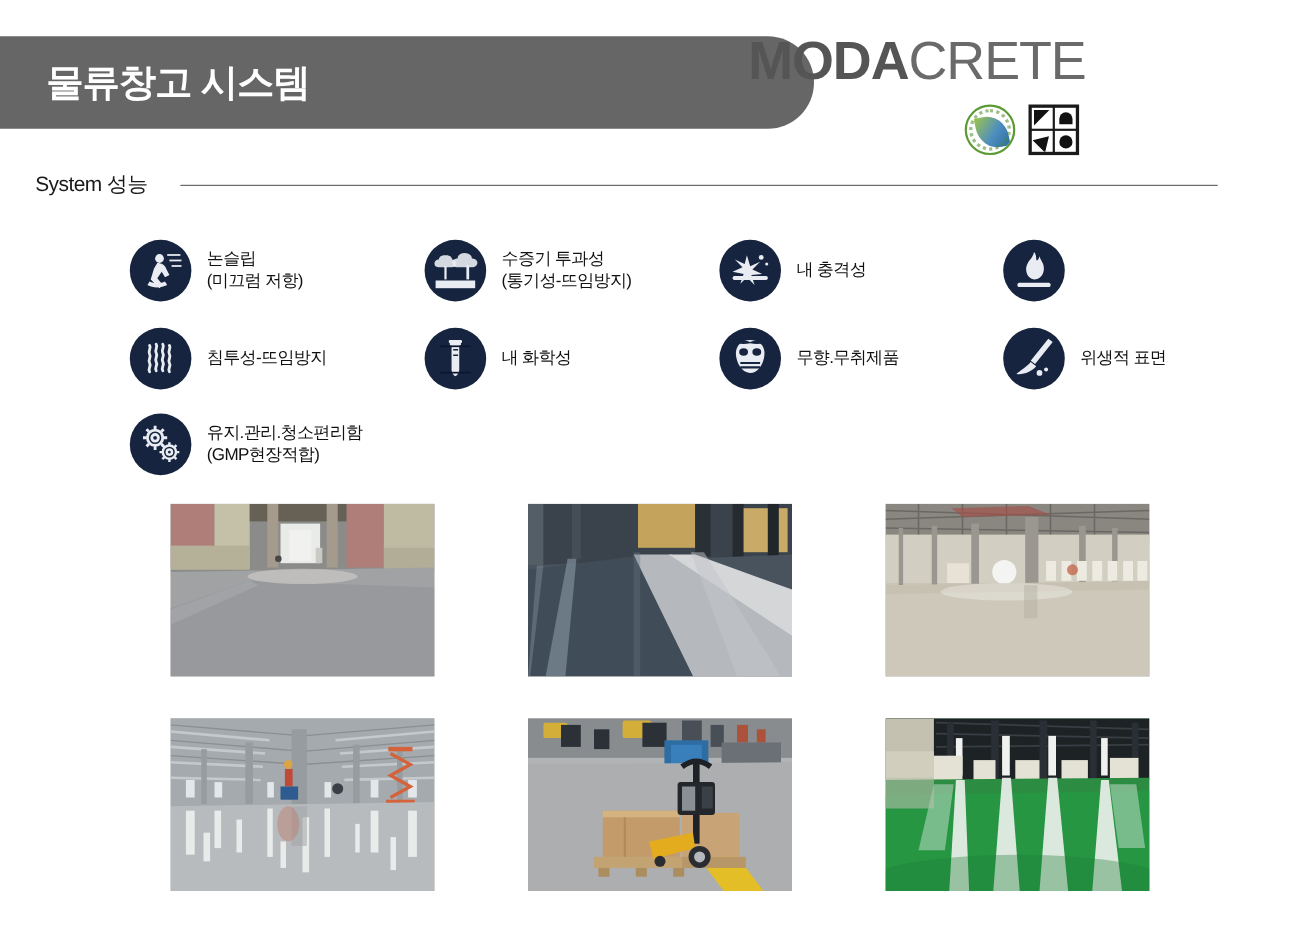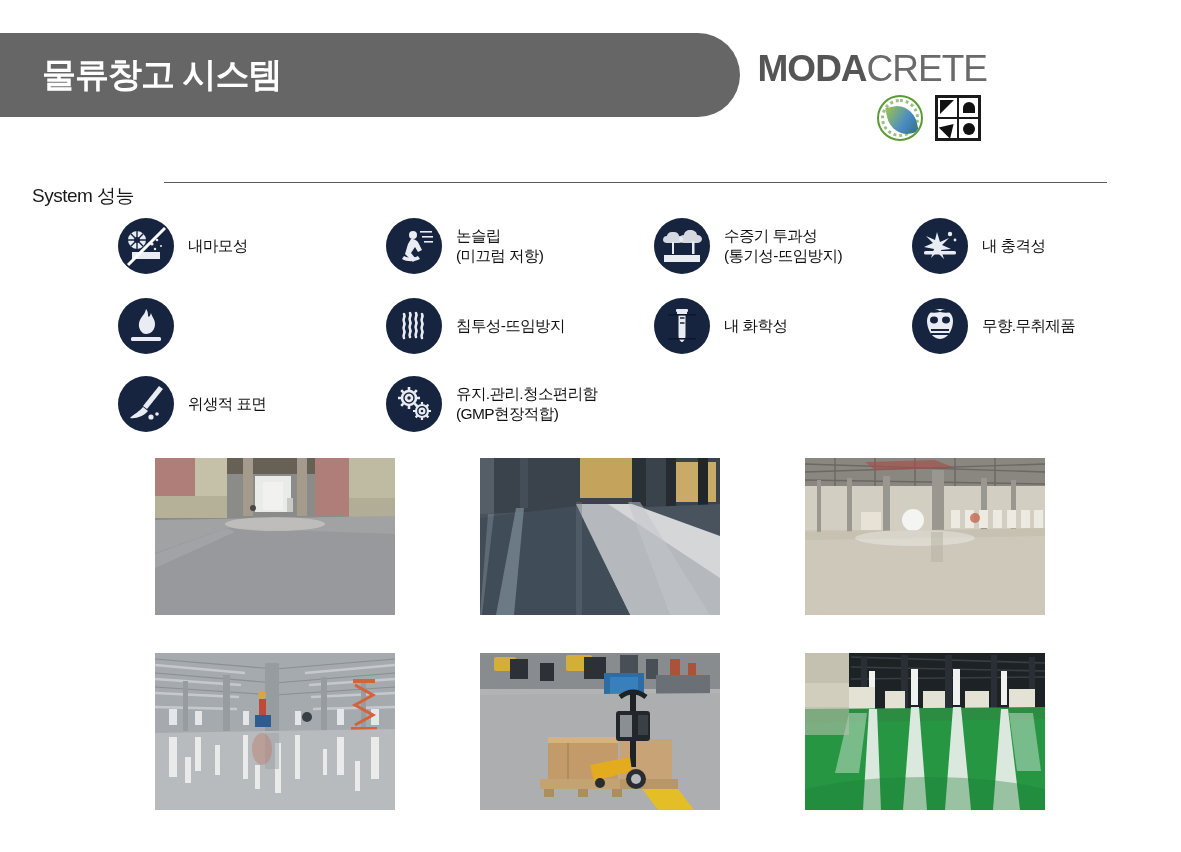--- a/index.html
+++ b/index.html
@@ -30,24 +30,23 @@
     font-size: 34px;
     font-weight: bold;
     letter-spacing: -1px;
     padding-left: 42px;
     white-space: nowrap;
   }
 
   .brand {
     position: absolute;
     right: 72px; top: 28px;
-    font-size: 37px;
+    font-size: 49px;
     letter-spacing: -1px;
     white-space: nowrap;
-    margin-top: 20px;
   }
   .brand .b1 { color: #555555; font-weight: bold; }
   .brand .b2 { color: #6a6a6a; font-weight: normal; }
 
   .cert-row {
     position: absolute;
     right: 78px; top: 95px;
     display: flex;
     gap: 12px;
     align-items: center;
@@ -98,21 +97,20 @@
     position: absolute;
     left: 32px; top: 155px;
     display: flex; align-items: center;
     width: 1075px;
   }
   .section-label {
     font-size: 19px;
     color: #1a1a1a;
     white-space: nowrap;
     letter-spacing: -.5px;
-    margin-top: 28px;
   }
   .section-rule {
     flex: 1;
     height: 1px;
     background: #5a5a5a;
     margin-left: 30px;
   }
 
   
   .features {
@@ -191,41 +189,20 @@
   </div>
 
   <div class="section-head">
     <div class="section-label">System 성능</div>
     <div class="section-rule"></div>
   </div>
 
   <div class="features">
 
 
-    <div class="feature">
-      <div class="fic">
-        <svg width="56" height="56" viewBox="0 0 56 56">
-            <g fill="#e9edf3">
-              <circle cx="19" cy="22" r="9"></circle>
-              <path d="M14 34h28v7H14z"></path>
-              <circle cx="34" cy="26" r="1.6"></circle>
-              <circle cx="39" cy="22" r="1.3"></circle>
-              <circle cx="37" cy="31" r="1.2"></circle>
-              <circle cx="43" cy="28" r="1"></circle>
-            </g>
-            <circle cx="19" cy="22" r="3" fill="#16243f"></circle>
-            <path d="M19 13v18 M10 22h18 M12.6 15.6l12.8 12.8 M25.4 15.6L12.6 28.4" stroke="#16243f" stroke-width="1.4"></path>
-            <path d="M47 10 L10 47" stroke="#ffffff" stroke-width="3"></path>
-          </svg>
-      </div>
-      <div class="flabel">
-        <span>내마모성</span>
-        <span class="sub"></span>
-      </div>
-    </div>
 
     <div class="feature">
       <div class="fic">
         <svg width="56" height="56" viewBox="0 0 56 56">
             <g fill="#e9edf3">
               <circle cx="27" cy="17" r="4"></circle>
               <path d="M25 21c4 0 7 2 8 5l3 6-4 2-3-5-4 6 5 6-3 3-8-8 3-10z"></path>
               <path d="M18 38c4 2 10 2 14 0l2 3c-6 3-13 3-18 0z"></path>
               <rect x="34" y="13" width="12" height="1.6"></rect>
               <rect x="36" y="18" width="11" height="1.6"></rect>

